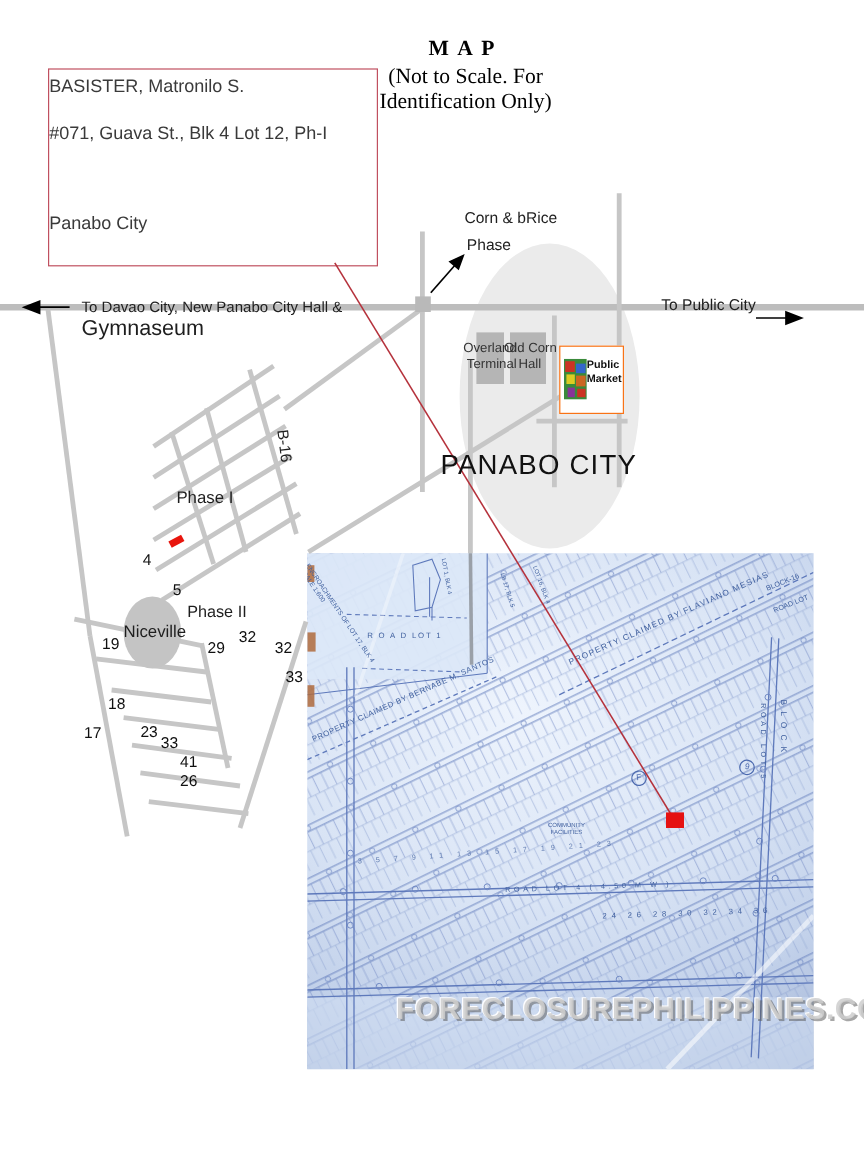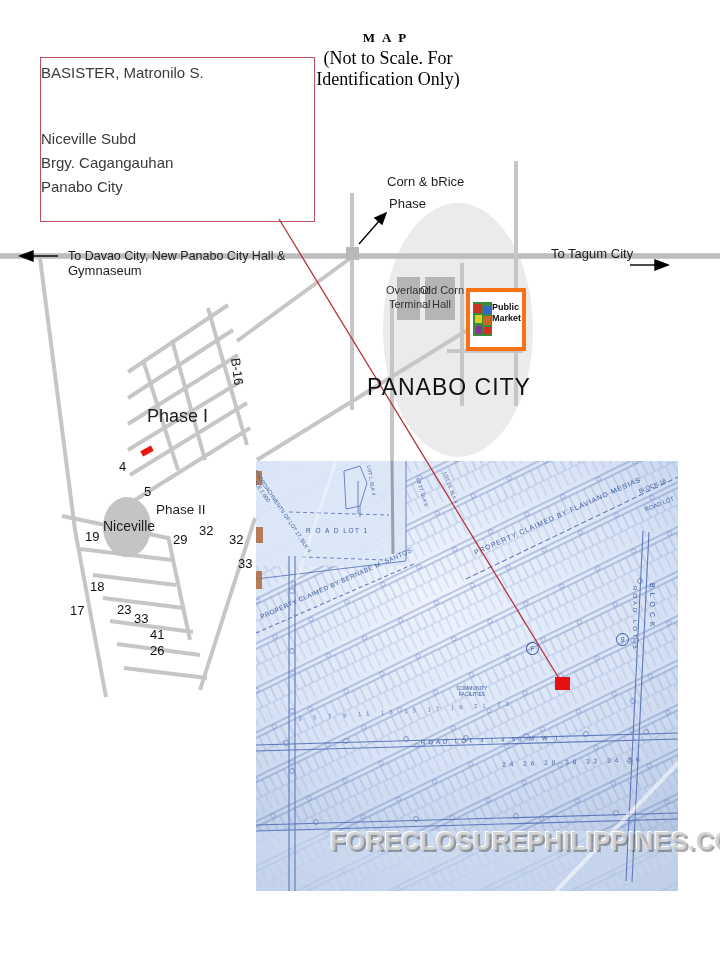--- a/index.html
+++ b/index.html
@@ -2,36 +2,36 @@
 <html><head>
 <meta charset="utf-8">
 <style>
   html,body{margin:0;padding:0}
   body{width:720px;height:960px;position:relative;background:#fff;
        font-family:"Liberation Sans",sans-serif;overflow:hidden}
   
   .title-block{position:absolute;left:290px;top:28px;width:196px;text-align:center;
                font-family:"Liberation Serif",serif;color:#000}
   .title-main{font-weight:bold;font-size:18px;letter-spacing:5px}
-  .title-sub{font-weight:bold;font-size:13px;letter-spacing:7px;margin-top:2px}
+  .title-sub{font-weight:bold;font-size:18px;letter-spacing:7px;margin-top:2px}
   .title-note{font-size:18px;line-height:1.15;margin-top:2px}
   
   .info-box{position:absolute;left:40px;top:57px;width:273px;height:163px;
             border:1px solid #c05060;background:#fff}
   .info-line{position:absolute;width:100%;text-align:left;color:#3a3a3a;
              font-size:15px;white-space:nowrap}
   
   .maplabel{position:absolute;color:#1e1e1e;font-size:13px;white-space:nowrap;z-index:6}
   .small{font-size:11px}
   .city-name{font-size:23px;letter-spacing:1px;color:#111}
   .b16{transform:rotate(83deg);transform-origin:left top}
   .num{font-size:13px;color:#101010}
   
   .market-sign{position:absolute;left:466px;top:288px;width:52px;height:55px;
-               background:#fff;border:4px solid #f97316;z-index:6}
+               background:#fff;border:1px solid #f97316;z-index:6}
   .market-text{position:absolute;left:22px;top:10px;width:30px;font-size:9px;
                font-weight:bold;line-height:1.2;color:#111}
   
   .photo{position:absolute;left:256px;top:461px;width:422px;height:430px;overflow:hidden;
          z-index:1;background:
          radial-gradient(130% 100% at 42% 30%, #eef4fd 0%, #d9e4f5 38%, #c2d1ea 62%,
                          #a5b6d6 82%, #8798ba 100%)}
   .bp-label{position:absolute;color:#41619f;white-space:nowrap;z-index:2}
   .bp-vert{writing-mode:vertical-rl;white-space:normal}
   .circled{width:11px;height:11px;border:1px solid #4a68ae;border-radius:50%;
@@ -218,36 +218,35 @@
 <div class="title-block">
   <div class="title-sub">MAP</div>
   <div class="title-note">
     <span>(Not to Scale. For</span><br>
     <span>Identification Only)</span>
   </div>
 </div>
 
 <div class="info-box">
   <div class="info-line" style="top:6px">BASISTER,  Matronilo S.</div>
-  <div class="info-line" style="top:72px">Niceville Subd</div>
-  <div class="info-line" style="top:96px">Brgy.  Cagangauhan</div>
+  <div class="info-line" style="top:45px">#071, Guava St.,  Blk  4 Lot  12,  Ph-I</div>
   <div class="info-line" style="top:120px">Panabo City</div>
 </div>
 
 <div class="maplabel" style="left:387px;top:174px">Corn &amp; bRice</div>
 <div class="maplabel" style="left:389px;top:196px">Phase</div>
 <div class="maplabel" style="left:68px;top:249px;font-size:12.5px">To Davao City, New Panabo City Hall &amp;</div>
-<div class="maplabel" style="left:68px;top:263px;font-size:13px">Gymnaseum</div>
-<div class="maplabel" style="left:551px;top:246px">To Tagum City</div>
+<div class="maplabel" style="left:68px;top:263px;font-size:18px">Gymnaseum</div>
+<div class="maplabel" style="left:551px;top:246px">To Public City</div>
 <div class="maplabel small" style="left:386px;top:284px;color:#333">Overland</div>
 <div class="maplabel small" style="left:389px;top:298px;color:#333">Terminal</div>
 <div class="maplabel small" style="left:420px;top:284px;color:#333">Old Corn</div>
 <div class="maplabel small" style="left:432px;top:298px;color:#333">Hall</div>
 <div class="maplabel city-name" style="left:367px;top:374px">PANABO CITY</div>
-<div class="maplabel" style="left:147px;top:406px;font-size:18px">Phase I</div>
+<div class="maplabel" style="left:147px;top:406px;font-size:14px">Phase I</div>
 <div class="maplabel" style="left:156px;top:502px;font-size:13.5px">Phase II</div>
 <div class="maplabel" style="left:103px;top:518px;font-size:14px">Niceville</div>
 <div class="maplabel b16" style="left:243px;top:357px">B-16</div>
 
 <div class="maplabel num" style="left:119px;top:459px">4</div>
 <div class="maplabel num" style="left:144px;top:484px">5</div>
 <div class="maplabel num" style="left:85px;top:529px">19</div>
 <div class="maplabel num" style="left:173px;top:532px">29</div>
 <div class="maplabel num" style="left:199px;top:523px">32</div>
 <div class="maplabel num" style="left:229px;top:532px">32</div>

